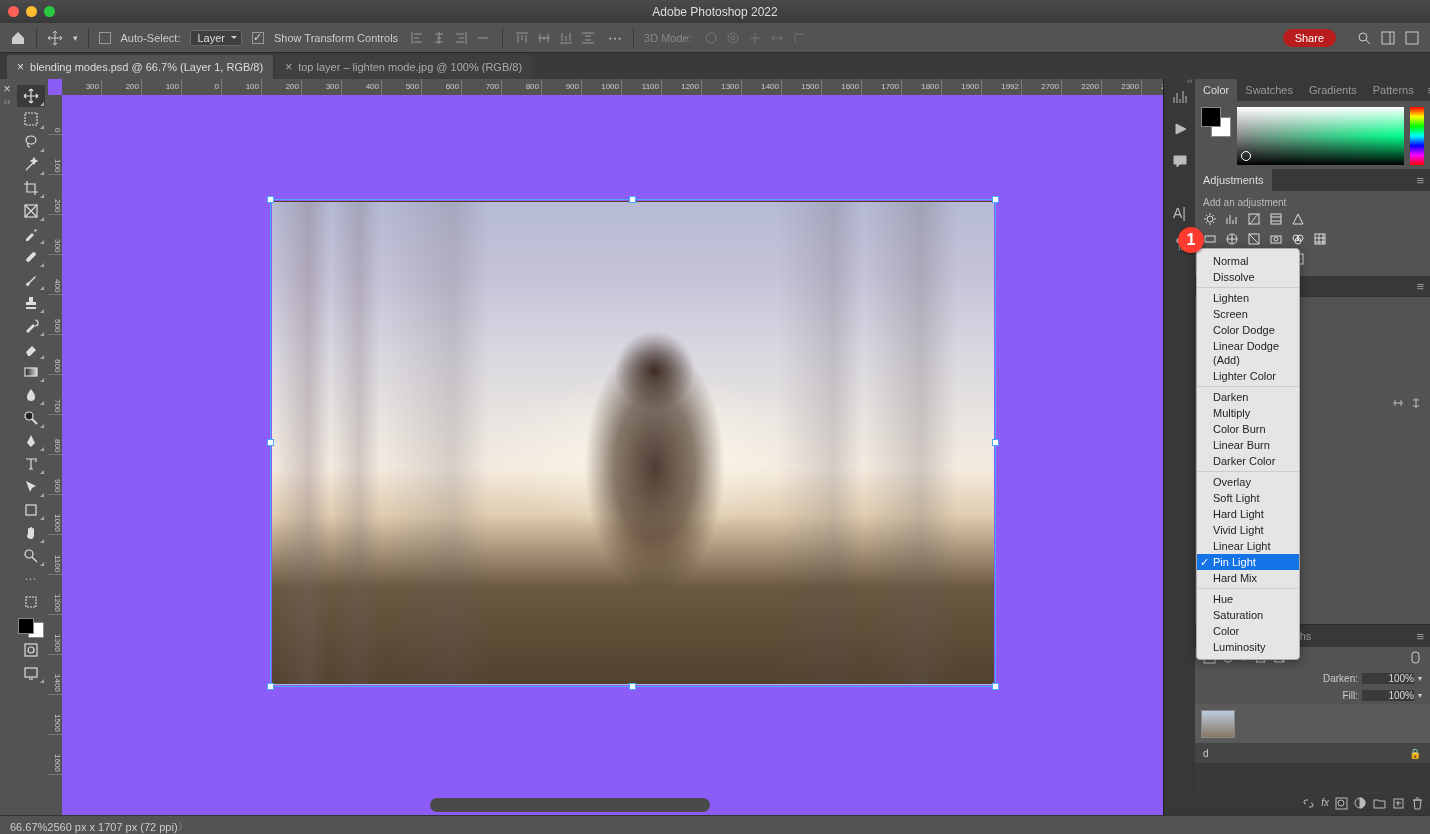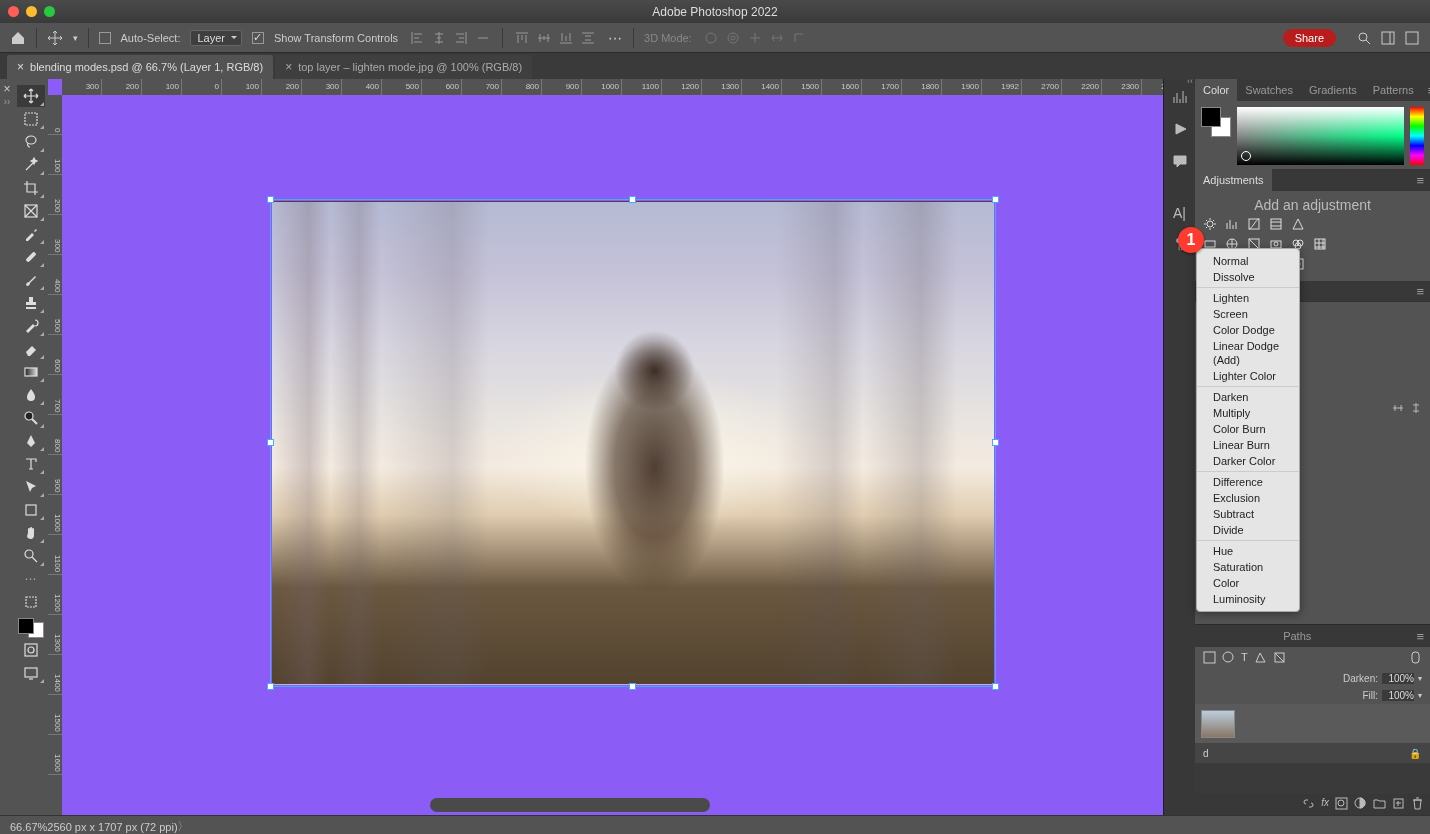--- a/index.html
+++ b/index.html
@@ -77,37 +77,37 @@
   
   .color-panel-body { height:68px; display:flex; padding:6px; gap:6px; }
   .color-thumbs { width:30px; height:30px; position:relative; }
   .color-thumbs .fg { width:20px; height:20px; background:#000; border:1px solid #888; position:absolute; top:0; left:0;}
   .color-thumbs .bg { width:20px; height:20px; background:#fff; border:1px solid #888; position:absolute; bottom:0; right:0;}
   .color-field { flex:1; height:58px; background: linear-gradient(to bottom, rgba(255,255,255,1), rgba(255,255,255,0) 50%, rgba(0,0,0,0) 50%, rgba(0,0,0,1)), linear-gradient(to right, #888, #0f8); position:relative;}
   .color-field::after { content:''; position:absolute; bottom:4px; left:4px; width:8px; height:8px; border:1px solid #fff; border-radius:50%;}
   .hue-strip { width:14px; height:58px; background: linear-gradient(#f00,#ff0,#0f0,#0ff,#00f,#f0f,#f00);}
   
   .adjust-body { padding:6px 8px 8px 8px; }
-  .adjust-label { font-size:14px; color:#bbb;text-align:center; }
+  .adjust-label { font-size:10px; color:#bbb; }
   .adjust-row { display:flex; gap:8px; margin-top:4px; }
   .adjust-row svg { width:14px; height:14px; stroke:#ddd; fill:none;}
   
   .placeholder-panel { flex:1; background:#535353; border-top:1px solid #333; position:relative;}
   .field-row { display:flex; align-items:center; gap:4px; padding:3px 8px; font-size:10px; color:#ccc;}
   .field-row label { width:12px; color:#aaa; }
   .field-row input { background:#3a3a3a; border:1px solid #666; color:#ddd; font-size:10px; padding:1px 4px; width:44px;}
   .mini-icons { display:flex; gap:6px; padding:4px 8px; justify-content:flex-end;}
   .mini-icons span svg { width:12px; height:12px; stroke:#bbb; fill:none;}
   
   .layers-panel .panel-tabs { border-top:1px solid #2a2a2a; }
   .layers-toolbar { display:flex; gap:6px; padding:4px 8px; }
   .layers-toolbar span svg{ width:13px; height:13px; stroke:#ccc; fill:none;}
   .layers-opts { display:flex; align-items:center; padding:3px 8px; gap:4px; font-size:10px; color:#ccc;}
   .layers-opts .lbl { margin-left:auto; }
-  .layers-opts input { background:#3a3a3a; border:none; color:#ddd; width:32px; font-size:10px; text-align:right;}
+  .layers-opts input { background:#3a3a3a; border:none; color:#ddd; width:52px; font-size:10px; text-align:right;}
   .layers-list { flex:1; background:#3a3a3a; min-height:90px;}
   .layer-row { height:40px; background:#5a5a5a; display:flex; align-items:center; padding:0 6px; gap:6px; border-bottom:1px solid #444;}
   .layer-thumb { width:34px; height:28px; background:linear-gradient(#bcd,#876); border:1px solid #888;}
   .locked-row { display:flex; justify-content:space-between; padding:4px 8px; background:#454545; font-size:10px;}
   .layers-footer { display:flex; gap:6px; padding:3px 6px; justify-content:flex-end; background:#383838;}
   .layers-footer span svg { width:13px;height:13px; stroke:#bbb; fill:none;}
   
   .statusbar { height:22px; background:#535353; display:flex; align-items:center; padding:0 10px; font-size:11px; color:#ccc; border-top:1px solid #333;}
   .sb-scroll { position:absolute; bottom:22px; left:430px; width:280px; height:14px; background:#4a4a4a; border-radius:7px;}
   
@@ -697,24 +697,27 @@
       <div class="itm">Lighter Color</div>
     </div>
     <div class="grp">
       <div class="itm">Darken</div>
       <div class="itm">Multiply</div>
       <div class="itm">Color Burn</div>
       <div class="itm">Linear Burn</div>
       <div class="itm">Darker Color</div>
     </div>
     <div class="grp">
-      <div class="itm">Difference</div>
-      <div class="itm">Exclusion</div>
-      <div class="itm">Subtract</div>
-      <div class="itm">Divide</div>
+      <div class="itm">Overlay</div>
+      <div class="itm">Soft Light</div>
+      <div class="itm">Hard Light</div>
+      <div class="itm">Vivid Light</div>
+      <div class="itm">Linear Light</div>
+      <div class="itm selected checked">Pin Light</div>
+      <div class="itm">Hard Mix</div>
     </div>
     <div class="grp">
       <div class="itm">Hue</div>
       <div class="itm">Saturation</div>
       <div class="itm">Color</div>
       <div class="itm">Luminosity</div>
     </div>
   </div>
 
 <div class="anno-badge" style="top:227px; left:1178px;">1</div>

